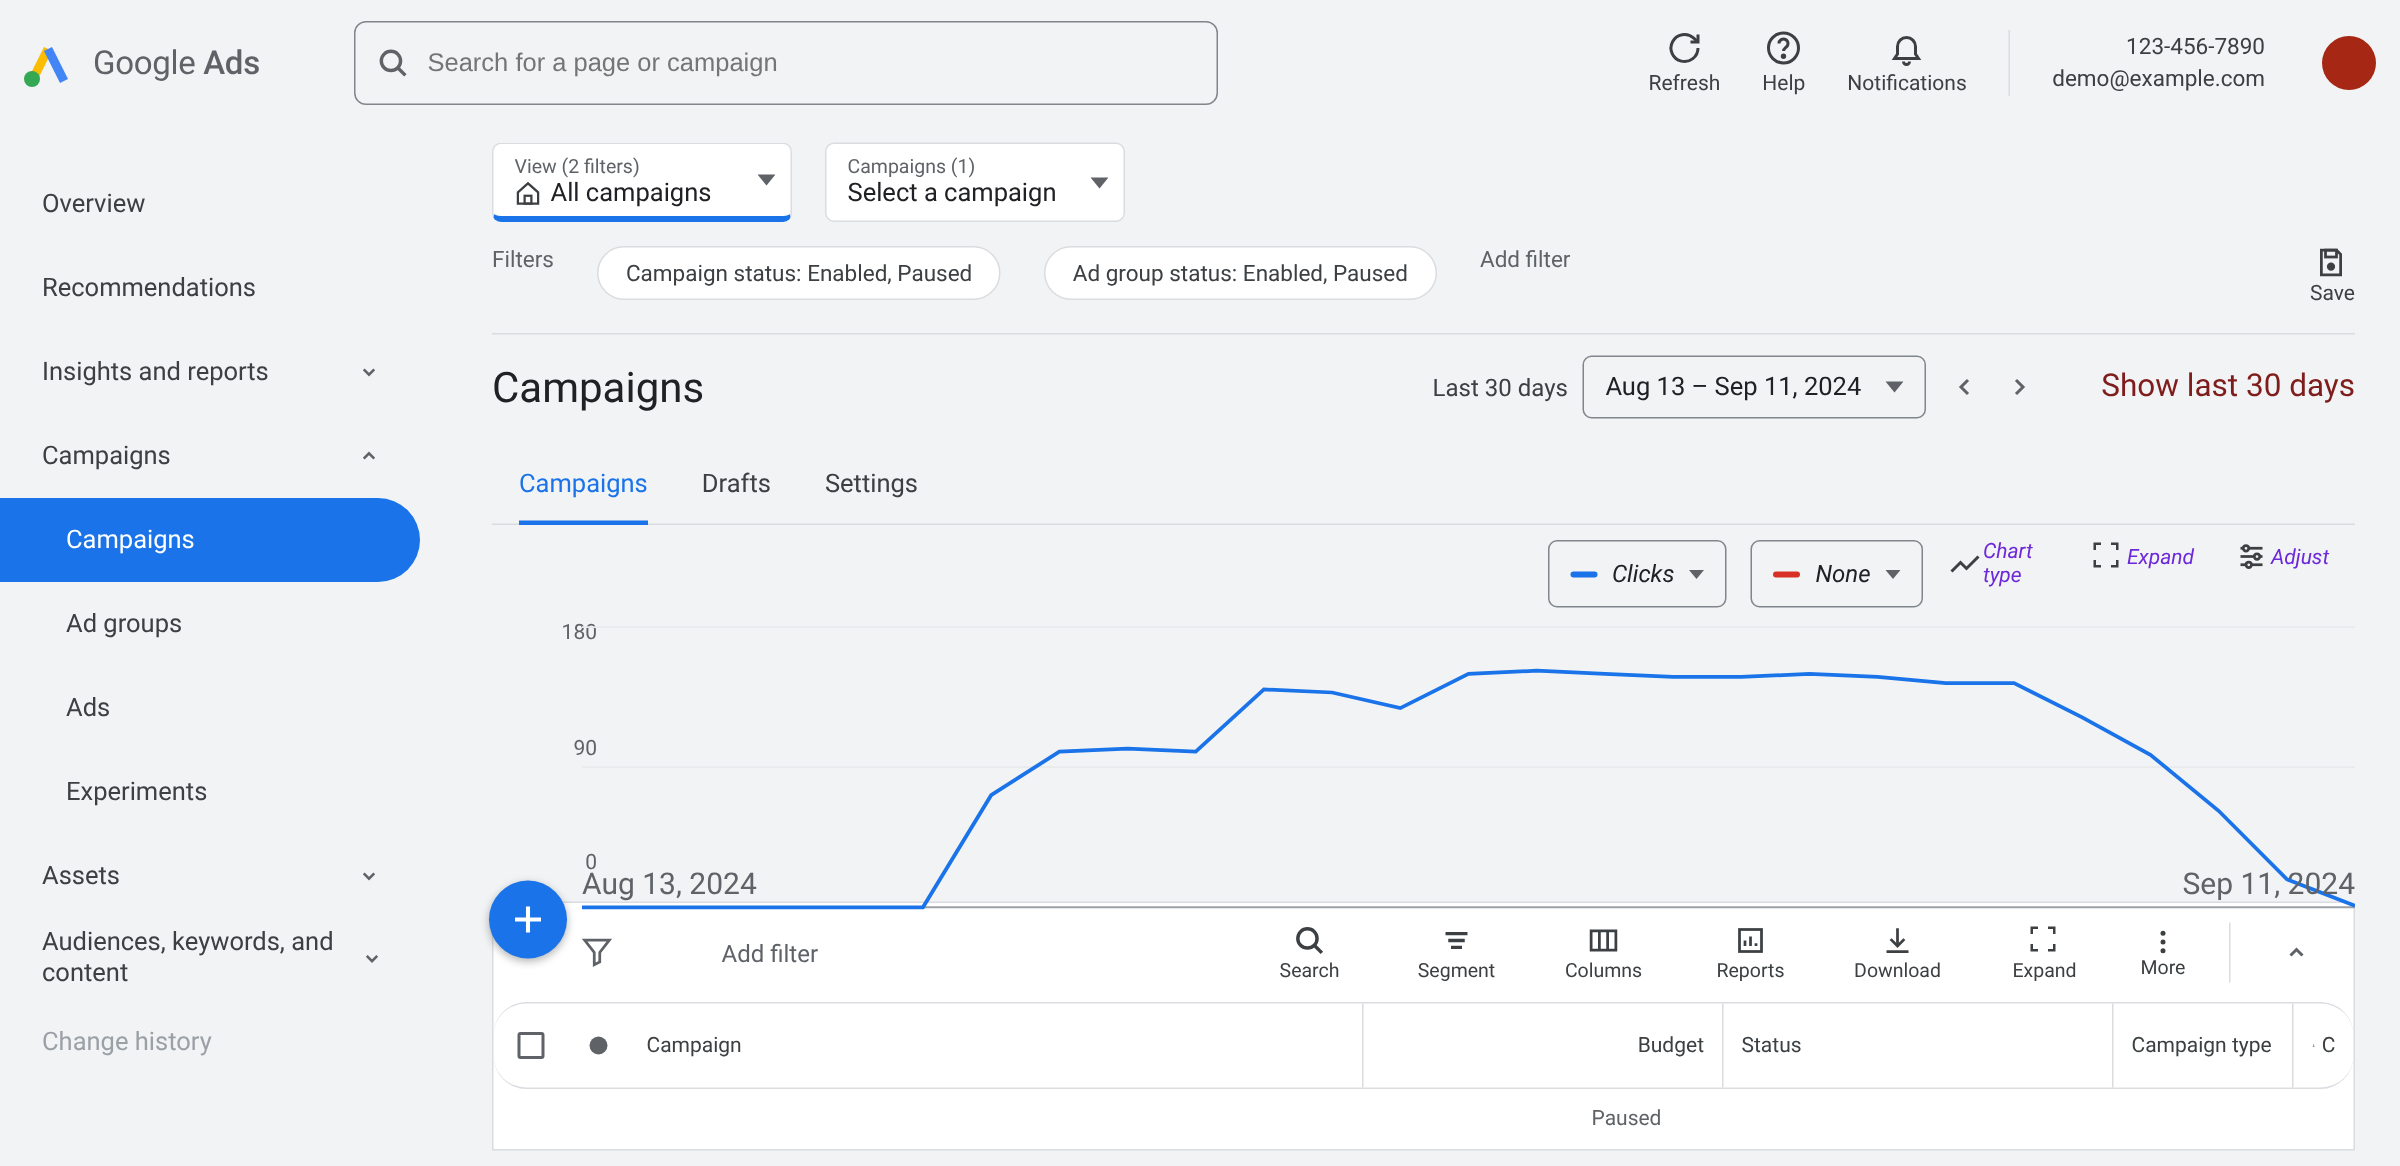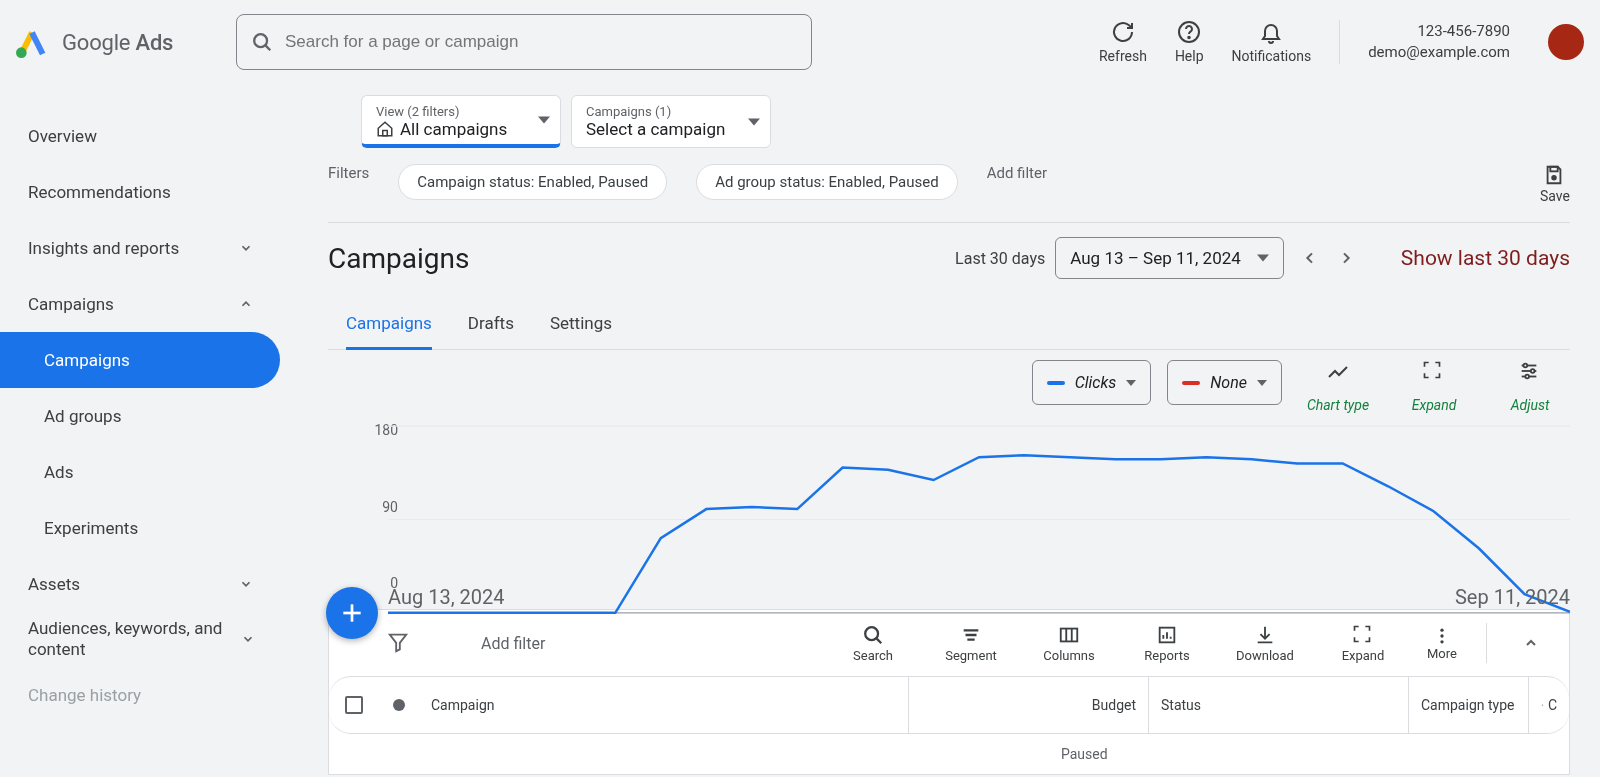--- a/index.html
+++ b/index.html
@@ -24,21 +24,21 @@
 
 .sidebar { position: absolute; left: 0; top: 84px; width: 280px; bottom: 0; padding-top: 24px; }
 .nav-item { height: 56px; display: flex; align-items: center; justify-content: space-between; padding: 0 24px 0 28px; font-size: 17px; color: #3c4043; cursor: pointer; }
 .nav-item.two-line { line-height: 1.25; padding-top: 6px; padding-bottom: 6px; height: auto; }
 .nav-sub { height: 56px; display: flex; align-items: center; padding-left: 44px; font-size: 17px; color: #3c4043; cursor: pointer; }
 .nav-sub.active { background: #1a73e8; color: #fff; border-top-right-radius: 28px; border-bottom-right-radius: 28px; width: 280px; }
 .chev { width: 20px; height: 20px; display: flex; align-items: center; justify-content: center; color: #5f6368; }
 
 
 .main { position: absolute; left: 328px; right: 0; top: 95px; bottom: 0; }
-.pickers { display: flex; gap: 10px; margin-left: 33px; }
+.pickers { display: flex; gap: 22px; }
 .picker { background: #fff; border: 1px solid #dadce0; border-radius: 6px; padding: 8px 40px 8px 14px; position: relative; min-width: 200px; }
 .picker .sup { font-size: 13px; color: #5f6368; }
 .picker .val { font-size: 17px; color: #202124; display: flex; align-items: center; gap: 6px; }
 .picker.active { border-bottom: 4px solid #1a73e8; padding-bottom: 5px; }
 .picker .dd { position: absolute; right: 10px; top: 50%; transform: translateY(-50%); }
 
 .filters-row { display: flex; align-items: flex-start; gap: 29px; margin-top: 16px; }
 .filters-label { font-size: 15px; color: #5f6368; }
 .chip { background: #fff; border: 1px solid #dadce0; border-radius: 20px; padding: 8px 18px; font-size: 15px; color: #3c4043; }
 .add-filter { font-size: 15px; color: #5f6368; cursor: pointer; }
@@ -55,21 +55,21 @@
 .nav-arrow { width: 36px; height: 36px; display: flex; align-items: center; justify-content: center; color: #5f6368; cursor: pointer; }
 .show-link { color: #7f1d1d; font-size: 21px; margin-left: 37px; cursor: pointer; }
 
 .tabs { display: flex; gap: 36px; margin-top: 20px; border-bottom: 1px solid #dadce0; margin-right: 30px; padding-left: 18px; }
 .tab { padding: 14px 0; font-size: 17px; color: #3c4043; cursor: pointer; }
 .tab.active { color: #1a73e8; border-bottom: 3px solid #1a73e8; margin-bottom: -1px; }
 
 .chart-toolbar { display: flex; justify-content: flex-end; align-items: flex-start; gap: 16px; margin-top: 10px; margin-right: 30px; font-style: italic; }
 .metric-chip { border: 1px solid #80868b; border-radius: 6px; padding: 12px 14px; display: flex; align-items: center; gap: 10px; font-size: 16px; }
 .metric-swatch { width: 18px; height: 4px; border-radius: 2px; }
-.tool-btn { display: flex; flex-direction: column; align-items: center; gap: 13px; font-size: 14px; color: #15803d; cursor: pointer; width: 80px; }
+.tool-btn { display: flex; flex-direction: row; align-items: center; gap: 0; font-size: 14px; color: #6d28d9; cursor: pointer; width: 80px; }
 .tool-btn .ic { width: 24px; height: 24px; }
 
 .chart-area { margin-right: 30px; margin-top: 6px; position: relative; height: 190px; }
 .chart-y { position: absolute; left: 30px; width: 40px; text-align: right; font-size: 14px; color: #5f6368; }
 .chart-svg { position: absolute; left: 60px; right: 0; top: 0; bottom: 20px; }
 .chart-x { position: absolute; left: 60px; right: 0; bottom: 0; display: flex; justify-content: space-between; font-size: 20px; color: #5f6368; }
 
 .fab { position: absolute; left: -2px; bottom: 138px; width: 52px; height: 52px; border-radius: 50%; background: #1a73e8; color: #fff; display: flex; align-items: center; justify-content: center; box-shadow: 0 2px 6px rgba(0,0,0,0.3); cursor: pointer; z-index: 5; }
 
 .table-shell { background: #fff; border: 1px solid #dadce0; border-radius: 6px 6px 0 0; margin-right: 30px; overflow: hidden; }

